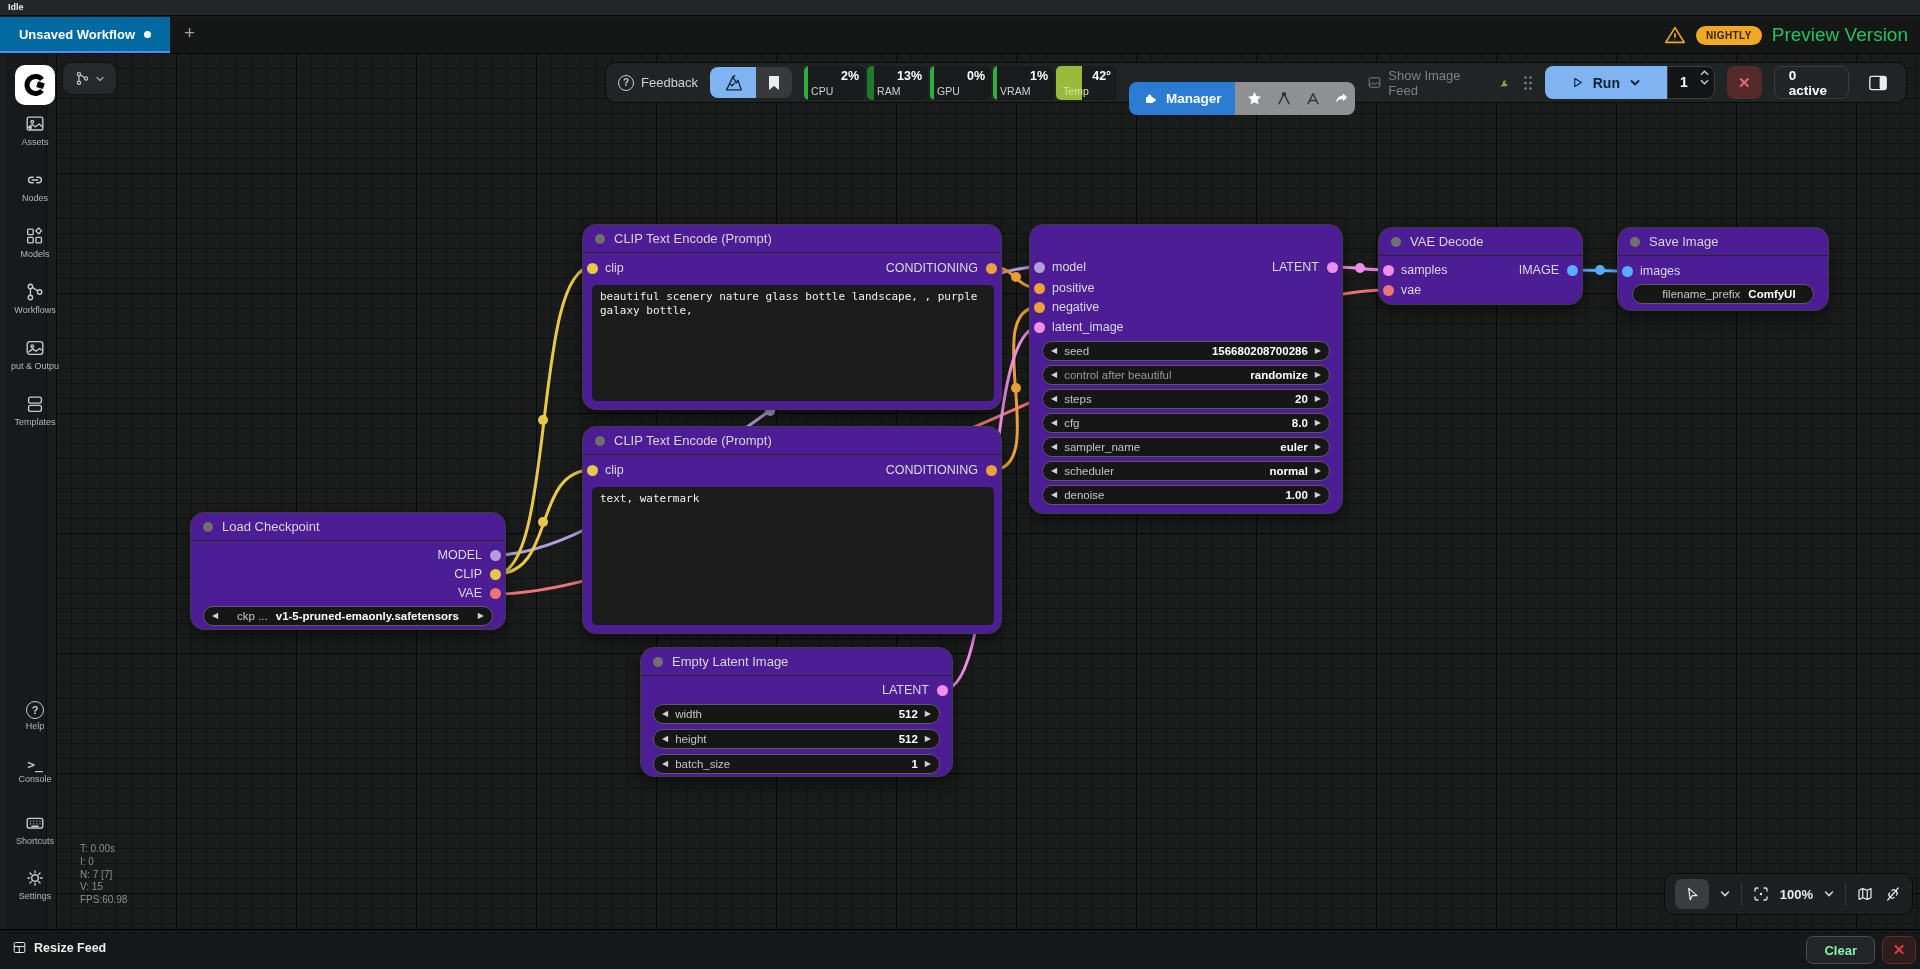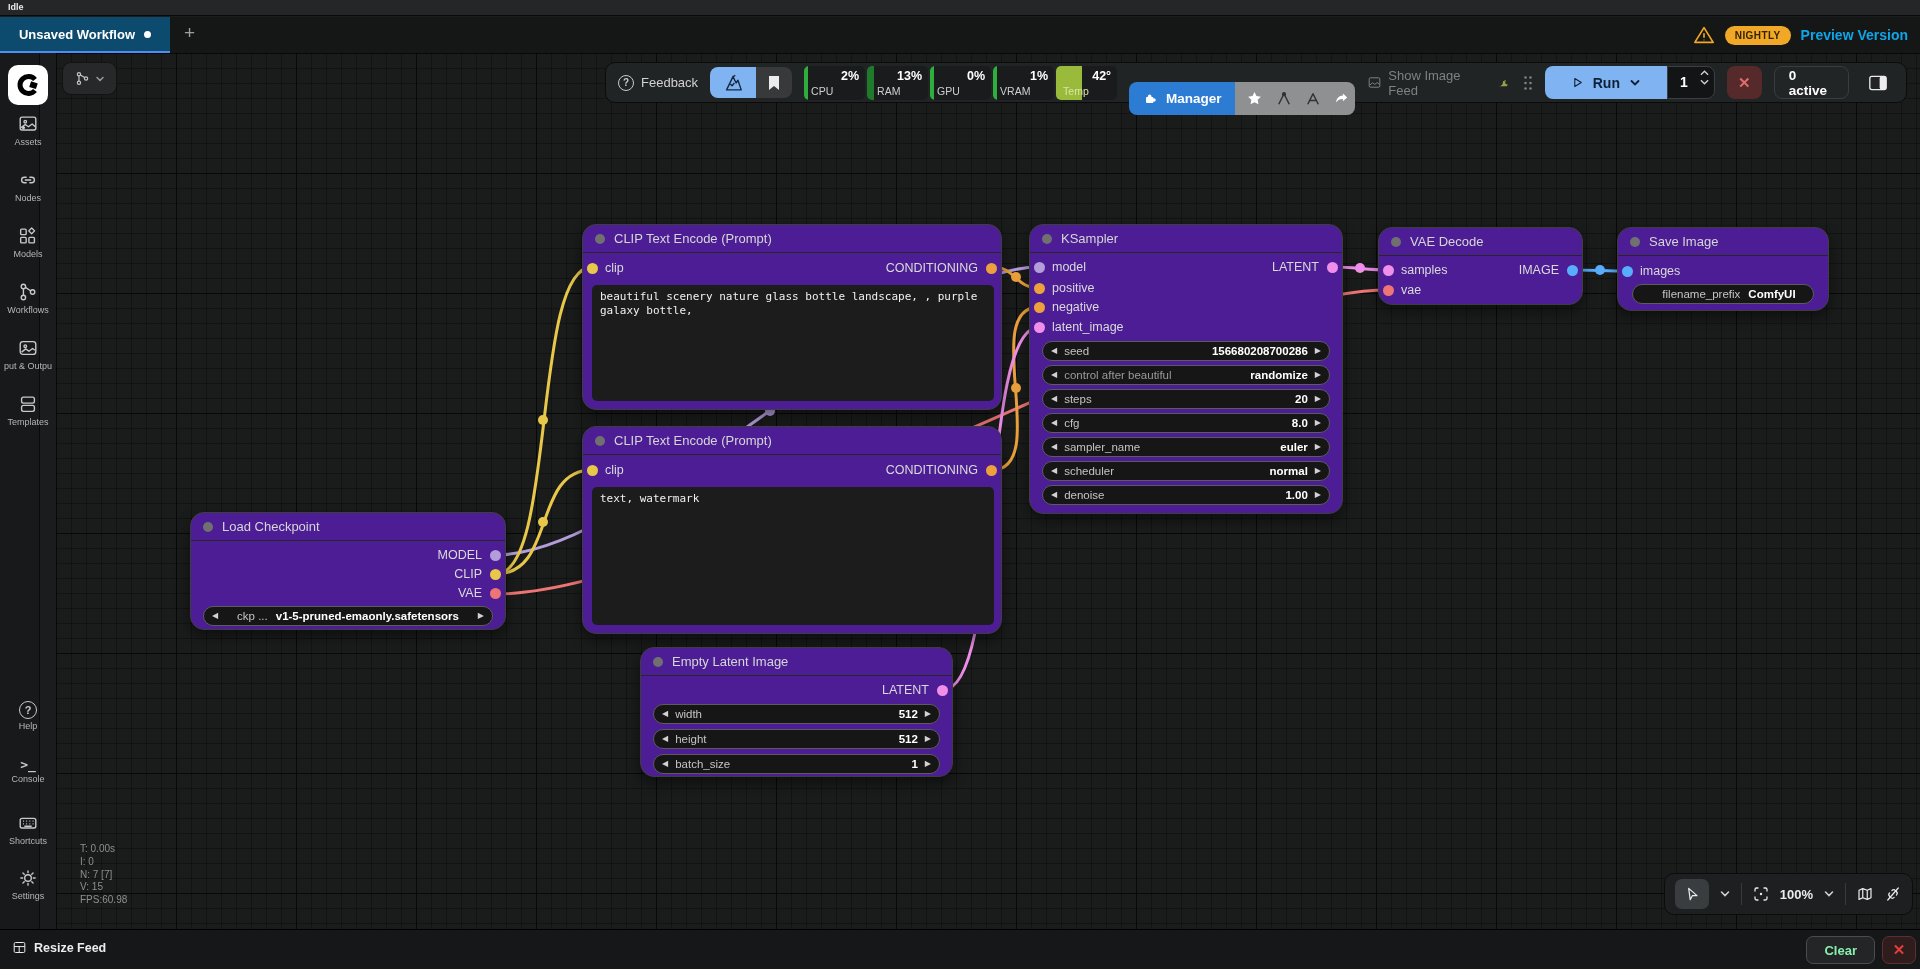--- a/index.html
+++ b/index.html
@@ -2,39 +2,39 @@
 <html><head>
 <meta charset="utf-8">
 <style>
   * { margin:0; padding:0; box-sizing:border-box; }
   html,body { width:1920px; height:969px; background:#1b1c1d; font-family:"Liberation Sans", sans-serif; overflow:hidden; position:relative; color:#ddd; }
 
   
   .menu-strip { position:absolute; top:0; left:0; right:0; height:16px; background:#242627; border-bottom:1px solid #0a0a0a; z-index:6; }
   .status-title { position:absolute; left:8px; top:2px; font-size:9px; font-weight:bold; color:#e9e9e9; }
   .tab-bar { position:absolute; top:17px; left:0; right:0; height:36px; background:#151717; z-index:6; }
-  .tab-active { position:absolute; left:0; top:0; width:170px; height:36px; background:#0c4a6e; display:flex; align-items:center; justify-content:center; gap:9px; border-bottom:2px solid #4f8df2; }
+  .tab-active { position:absolute; left:0; top:0; width:170px; height:36px; background:#0369a1; display:flex; align-items:center; justify-content:center; gap:9px; border-bottom:2px solid #4f8df2; }
   .tab-title { font-size:13px; font-weight:bold; color:#fff; }
   .tab-dot { width:7px; height:7px; border-radius:50%; background:#fff; }
   .tab-new { position:absolute; left:184px; top:5px; font-size:19px; color:#9b9fa1; cursor:default; }
   .version-cluster { position:absolute; right:12px; top:5px; height:26px; display:flex; align-items:center; gap:10px; }
   .nightly-badge { background:#f0a826; color:#332302; font-size:10px; font-weight:bold; padding:4px 10px; border-radius:11px; letter-spacing:.4px; }
-  .preview-version { color:#0ea5e9; font-size:14px; font-weight:700; }
+  .preview-version { color:#22c55e; font-size:19px; font-weight:400; }
 
   
   .canvas { position:absolute; top:53px; left:56px; right:0; bottom:40px; background-color:#1a1b1b;
     background-image:
       linear-gradient(rgba(0,0,0,.30) 1px, transparent 1px),
       linear-gradient(90deg, rgba(0,0,0,.30) 1px, transparent 1px),
       linear-gradient(rgba(0,0,0,.55) 1px, transparent 1px),
       linear-gradient(90deg, rgba(0,0,0,.55) 1px, transparent 1px);
     background-size:15px 15px, 15px 15px, 120px 120px, 120px 120px; }
 
   
-  .sidebar { position:absolute; left:0; top:53px; width:40px; bottom:40px; background:#18191a; border-right:1px solid #0b0b0b; z-index:5; }
+  .sidebar { position:absolute; left:7px; top:53px; width:40px; bottom:40px; background:#18191a; border-right:1px solid #0b0b0b; z-index:5; }
   .logo { position:absolute; top:12px; left:8px; width:40px; height:40px; background:#fff; border-radius:10px; display:flex; align-items:center; justify-content:center; }
   .side-item { position:absolute; width:56px; text-align:center; }
   .side-item .ic { display:flex; justify-content:center; }
   .side-item .lb { font-size:9px; color:#b6b6b6; margin-top:2px; white-space:nowrap; }
   .icon-circle { width:18px; height:18px; border:1.6px solid #c9c9c9; border-radius:50%; color:#c9c9c9; font-size:11px; font-weight:bold; display:flex; align-items:center; justify-content:center; margin:0 auto; }
   .console-glyph { font-family:"DejaVu Sans Mono", monospace; font-size:13px; font-weight:bold; color:#c9c9c9; }
 
   .perf-overlay { position:absolute; left:80px; top:843px; font-size:10px; line-height:12.8px; color:#8e8e8e; z-index:4; }
 
   .workflow-fab { position:absolute; left:62px; top:62px; width:55px; height:33px; background:#26282a; border:1px solid #121212; border-radius:9px; display:flex; align-items:center; justify-content:center; gap:4px; z-index:5; }
@@ -495,24 +495,20 @@
   </div>
   <div class="widget" style="left:12px;right:12px;top:106px">
     <span class="w-arrow">◀</span>
     <span class="w-label">batch_size</span>
     <span class="w-value">1</span>
     <span class="w-arrow">▶</span>
   </div>
 </div>
 
 <div class="node" style="left:1029px;top:224px;width:314px;height:290px">
-  <div class="node-header">
-    <span class="collapse-dot"></span>
-    <span class="node-title">KSampler</span>
-  </div>
   <span class="slot-dot d-in" style="top:37px;background:#b39ddb"></span>
   <span class="slot-label inp" style="top:35px">model</span>
   <span class="slot-dot d-in" style="top:58px;background:#eca13c"></span>
   <span class="slot-label inp" style="top:56px">positive</span>
   <span class="slot-dot d-in" style="top:77px;background:#eca13c"></span>
   <span class="slot-label inp" style="top:75px">negative</span>
   <span class="slot-dot d-in" style="top:97px;background:#ef8fe9"></span>
   <span class="slot-label inp" style="top:95px">latent_image</span>
   <span class="slot-label out" style="top:35px">LATENT</span>
   <span class="slot-dot d-out" style="top:37px;background:#ef8fe9"></span>

